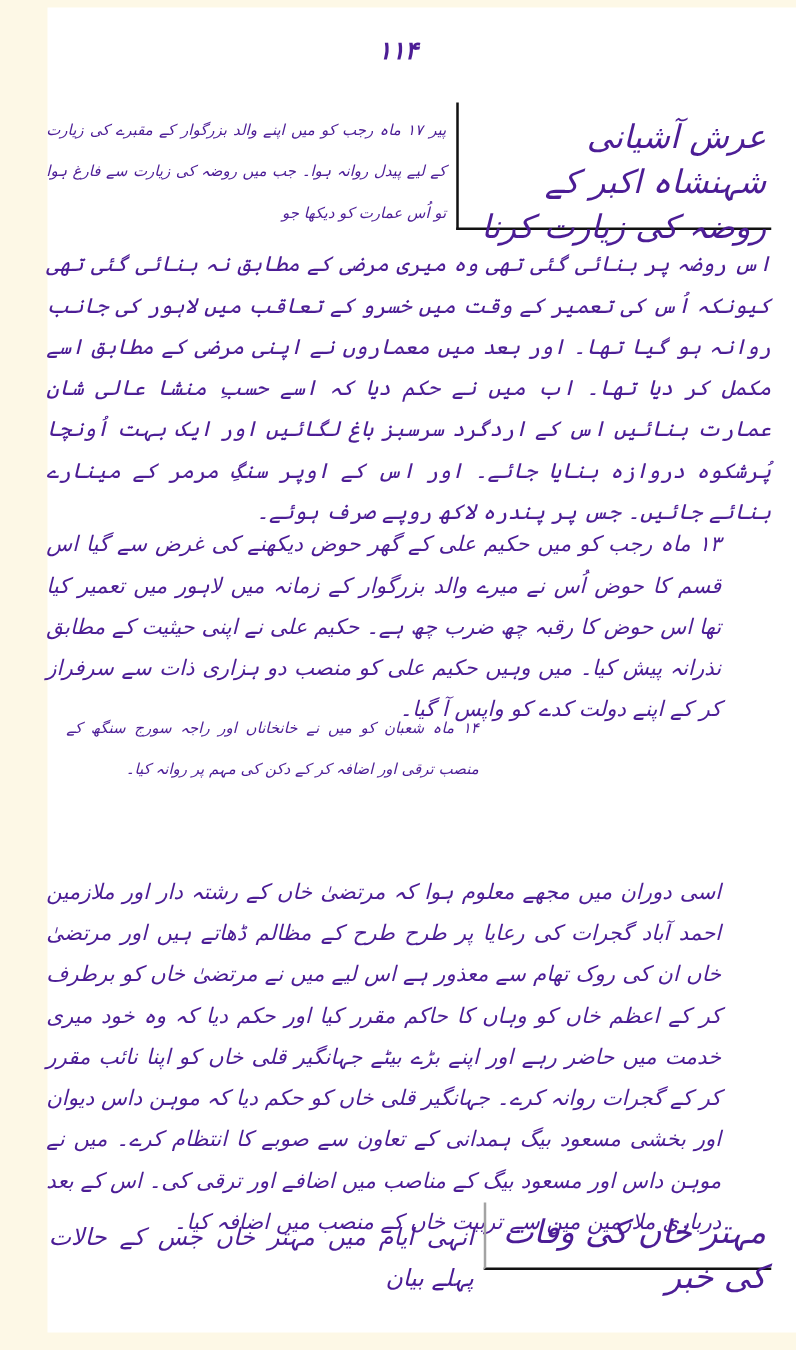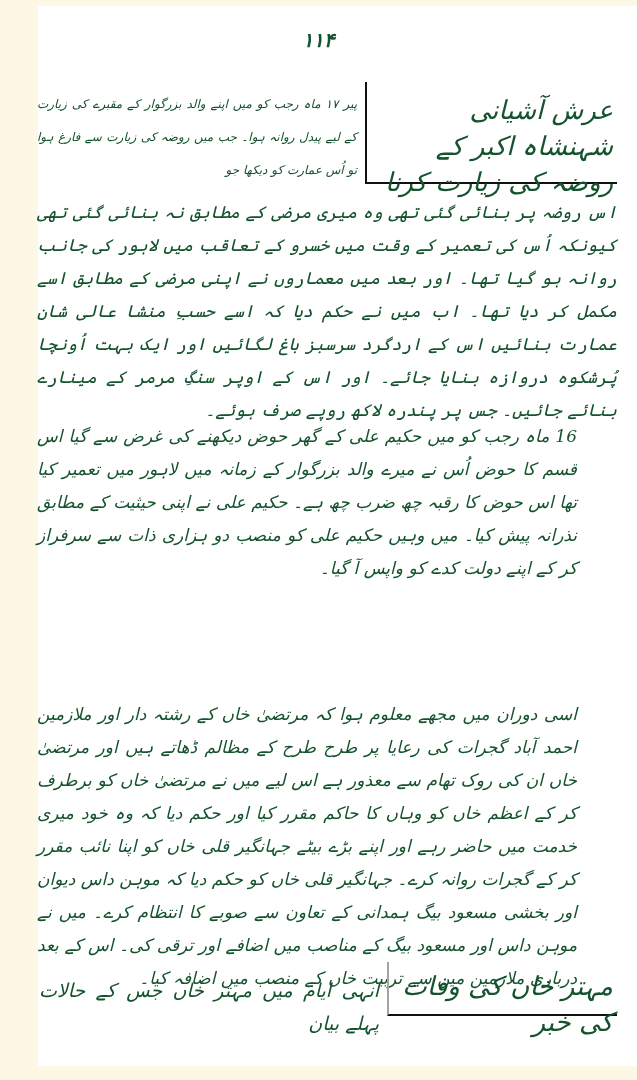--- a/index.html
+++ b/index.html
@@ -19,21 +19,21 @@
       background: #ffffff;
     }
     .doc {
       position: absolute;
       left: 0;
       top: 0;
       width: 637px;
       height: 1080px;
       direction: rtl;
       font-family: "DejaVu Serif", serif;
-      color: #14532d;
+      color: #4c1d95;
       font-style: italic;
     }
     .page-number {
       position: absolute;
       left: 0;
       width: 637px;
       top: 28px;
       text-align: center;
       font-size: 20px;
       direction: ltr;
@@ -81,19 +81,20 @@
 <body>
 
 <div class="page"></div>
 
 <div class="doc">
   <div class="page-number">۱۱۴</div>
 
   <div class="side-heading h1">عرش آشیانی شہنشاہ اکبر کے روضہ کی زیارت کرنا</div>
   <div class="side-text t1">پیر ۱۷ ماہ رجب کو میں اپنے والد بزرگوار کے مقبرے کی زیارت کے لیے پیدل روانہ ہوا۔ جب میں روضہ کی زیارت سے فارغ ہوا تو اُس عمارت کو دیکھا جو</div>
   <div class="para p1">اس روضہ پر بنائی گئی تھی وہ میری مرضی کے مطابق نہ بنائی گئی تھی کیونکہ اُس کی تعمیر کے وقت میں خسرو کے تعاقب میں لاہور کی جانب روانہ ہو گیا تھا۔ اور بعد میں معماروں نے اپنی مرضی کے مطابق اسے مکمل کر دیا تھا۔ اب میں نے حکم دیا کہ اسے حسبِ منشا عالی شان عمارت بنائیں اس کے اردگرد سرسبز باغ لگائیں اور ایک بہت اُونچا پُرشکوہ دروازہ بنایا جائے۔ اور اس کے اوپر سنگِ مرمر کے مینارے بنائے جائیں۔ جس پر پندرہ لاکھ روپے صرف ہوئے۔</div>
-  <div class="para p2">16 ماہ رجب کو میں حکیم علی کے گھر حوض دیکھنے کی غرض سے گیا اس قسم کا حوض اُس نے میرے والد بزرگوار کے زمانہ میں لاہور میں تعمیر کیا تھا اس حوض کا رقبہ چھ ضرب چھ ہے۔ حکیم علی نے اپنی حیثیت کے مطابق نذرانہ پیش کیا۔ میں وہیں حکیم علی کو منصب دو ہزاری ذات سے سرفراز کر کے اپنے دولت کدے کو واپس آ گیا۔</div>
+  <div class="para p2">۱۳ ماہ رجب کو میں حکیم علی کے گھر حوض دیکھنے کی غرض سے گیا اس قسم کا حوض اُس نے میرے والد بزرگوار کے زمانہ میں لاہور میں تعمیر کیا تھا اس حوض کا رقبہ چھ ضرب چھ ہے۔ حکیم علی نے اپنی حیثیت کے مطابق نذرانہ پیش کیا۔ میں وہیں حکیم علی کو منصب دو ہزاری ذات سے سرفراز کر کے اپنے دولت کدے کو واپس آ گیا۔</div>
 
+  <div class="side-text t2">۱۴ ماہ شعبان کو میں نے خانخاناں اور راجہ سورج سنگھ کے منصب ترقی اور اضافہ کر کے دکن کی مہم پر روانہ کیا۔</div>
   <div class="para p3">اسی دوران میں مجھے معلوم ہوا کہ مرتضیٰ خاں کے رشتہ دار اور ملازمین احمد آباد گجرات کی رعایا پر طرح طرح کے مظالم ڈھاتے ہیں اور مرتضیٰ خاں ان کی روک تھام سے معذور ہے اس لیے میں نے مرتضیٰ خاں کو برطرف کر کے اعظم خاں کو وہاں کا حاکم مقرر کیا اور حکم دیا کہ وہ خود میری خدمت میں حاضر رہے اور اپنے بڑے بیٹے جہانگیر قلی خاں کو اپنا نائب مقرر کر کے گجرات روانہ کرے۔ جہانگیر قلی خاں کو حکم دیا کہ موہن داس دیوان اور بخشی مسعود بیگ ہمدانی کے تعاون سے صوبے کا انتظام کرے۔ میں نے موہن داس اور مسعود بیگ کے مناصب میں اضافے اور ترقی کی۔ اس کے بعد درباری ملازمین میں سے تربیت خاں کے منصب میں اضافہ کیا۔</div>
 
   <div class="side-heading h3">مہتر خاں کی وفات کی خبر</div>
   <div class="side-text t3">انہی ایام میں مہتر خاں جس کے حالات پہلے بیان</div>
 </div>
 
 </body></html>

